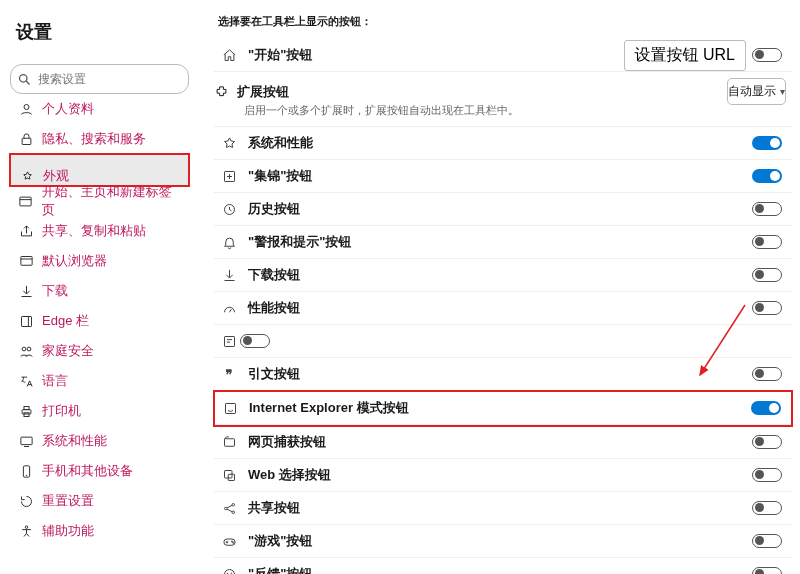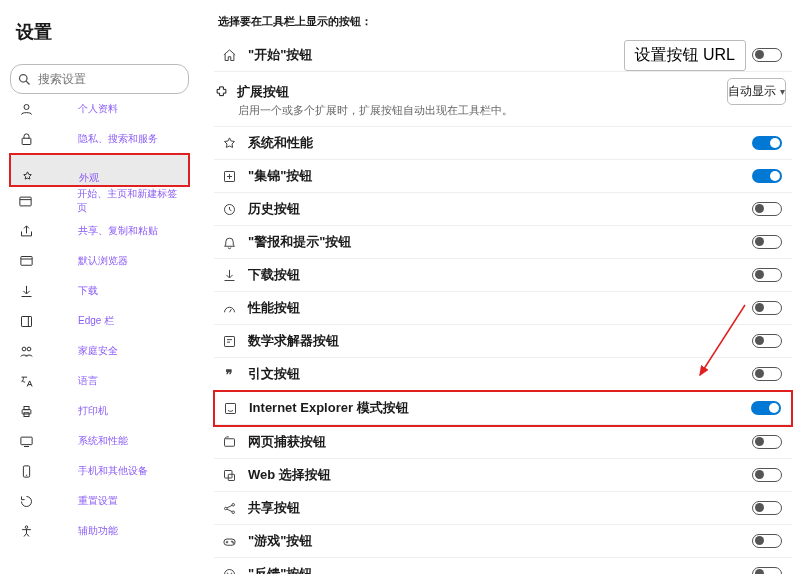--- a/index.html
+++ b/index.html
@@ -4,39 +4,39 @@
 <style>
   * { box-sizing: border-box; margin: 0; padding: 0; }
   body { font-family: "Microsoft YaHei", "Segoe UI", sans-serif; font-size: 13px; color: #1a1a1a; background: #fff; width: 800px; height: 574px; overflow: hidden; position: relative; }
   .container { display: flex; height: 100%; }
   .sidebar { width: 200px; padding: 20px 10px 10px 10px; border-right: 1px solid #fff; background: #fff; }
   .sidebar-title { font-size: 18px; font-weight: 700; margin-bottom: 20px; padding-left: 6px; }
   .search-wrap { border: 1px solid #bbb; border-radius: 12px; display: flex; align-items: center; padding: 4px 6px; height: 30px; }
   .search-wrap .icon { width: 16px; text-align: center; color: #555; font-size: 14px; }
   .search-wrap input { border: none; outline: none; flex: 1; font-size: 12px; padding-left: 6px; background: transparent; }
   .nav-list { list-style: none; }
-  .nav-item { display: flex; align-items: center; height: 30px; padding: 0 6px; border-radius: 2px; cursor: pointer; color: #8b5cf6; font-size: 10px; gap: 36px; }
+  .nav-item { display: flex; align-items: center; height: 30px; padding: 0 6px; border-radius: 2px; cursor: pointer; color: #be185d; font-size: 13px; }
   .nav-item .icon { width: 20px; text-align: center; color: #333; font-size: 14px; }
   .nav-item .lbl { margin-left: 6px; }
   .nav-item.active { background: #eaeaea; align-items: flex-end; }
   .nav-highlight { border: 2px solid #e02020; margin: -1px -1px -1px -1px; }
   .main { flex: 1; padding: 14px 8px 0 14px; overflow: hidden; }
   .section-title { font-size: 11px; font-weight: 600; margin-bottom: 10px; padding-left: 4px; }
   .row { display: flex; align-items: center; height: 33px; border-bottom: 1px solid #eee; padding: 0 4px 0 4px; }
   .row .icon { width: 22px; text-align: center; color: #444; font-size: 14px; }
   .row .label { margin-left: 8px; font-size: 13px; font-weight: 600; flex: 1; }
   .btn-outline { border: 1px solid #bbb; border-radius: 3px; background: #fff; padding: 4px 10px; font-size: 16px; cursor: pointer; margin-right: 6px; }
   .btn-select { border: 1px solid #bbb; border-radius: 5px; background: #fff; padding: 4px 0; font-size: 12px; cursor: pointer; display: inline-flex; align-items: center; gap: 4px; margin-right: 6px; }
   .toggle { width: 30px; height: 14px; border-radius: 8px; position: relative; cursor: pointer; margin-right: 6px; }
   .toggle .knob { width: 10px; height: 10px; border-radius: 50%; background: #fff; position: absolute; top: 2px; }
   .toggle.on { background: #0078d4; }
   .toggle.on .knob { right: 2px; }
   .toggle.off { background: #fff; border: 1px solid #555; }
   .toggle.off .knob { left: 2px; background: #555; top: 1px; width: 9px; height: 9px; }
-  .sub-desc { font-size: 11px; color: #666; margin-left: 24px; margin-top: -2px; margin-bottom: 6px; }
+  .sub-desc { font-size: 11px; color: #666; margin-left: 30px; margin-top: -2px; margin-bottom: 6px; }
   .row-ext { height: auto; padding-top: 6px; padding-bottom: 2px; border-bottom: 1px solid #eee; }
   .row-ext-inner { display: flex; align-items: center; }
   .highlight-row { border: 2px solid #e02020; margin: -1px -1px -1px -1px; }
   .arrow { position: absolute; pointer-events: none; }
   svg.icon-svg { width: 15px; height: 15px; vertical-align: middle; }
 </style>
 </head>
 <body>
 
 <div class="container">
@@ -265,21 +265,20 @@
           <div class="toggle off">
             <div class="knob"></div>
           </div>
         </div>
         <div class="row">
           <span class="icon"><svg class="icon-svg" viewBox="0 0 24 24" fill="none" stroke="currentColor" stroke-width="1.6">
               <rect x="4" y="4" width="16" height="16" rx="1"></rect>
               <line x1="8" y1="9" x2="16" y2="9"></line>
               <line x1="8" y1="13" x2="13" y2="13"></line>
             </svg></span>
-          <span class="label">数学求解器按钮</span>
           <div class="toggle off">
             <div class="knob"></div>
           </div>
         </div>
         <div class="row">
           <span class="icon"><span style="font-size:13px;font-weight:bold">❞</span></span>
           <span class="label">引文按钮</span>
           <div class="toggle off">
             <div class="knob"></div>
           </div>

